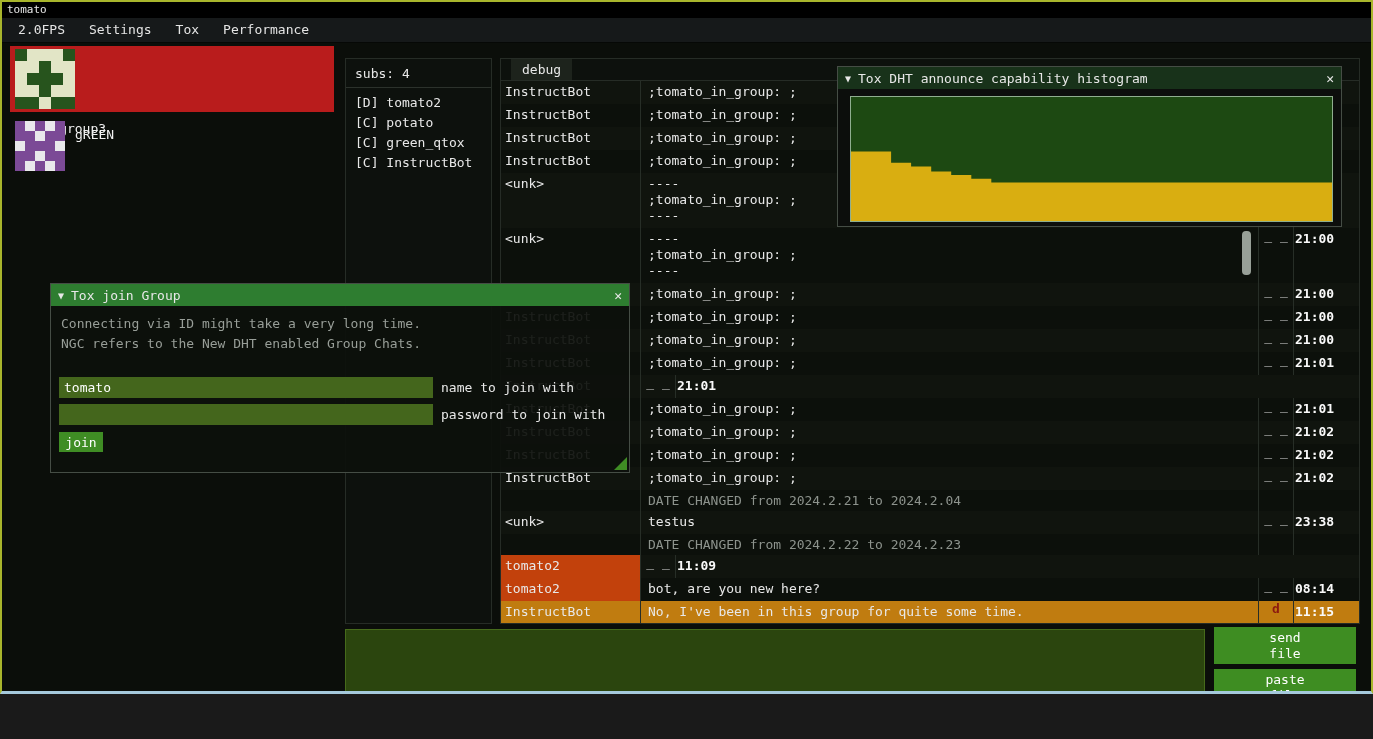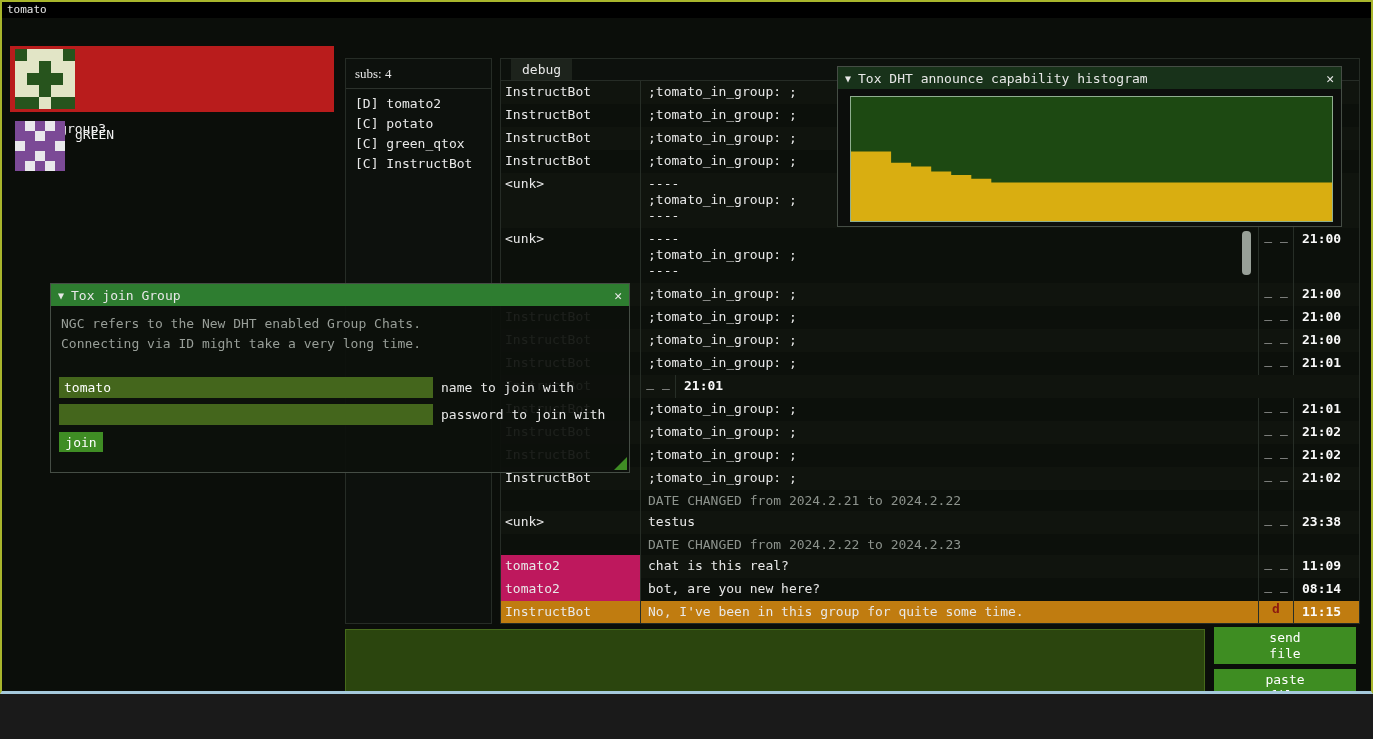--- a/index.html
+++ b/index.html
@@ -19,42 +19,42 @@
   .group-list{position:absolute;left:8px;top:44px;width:324px;}
   .group-row{display:flex;margin-bottom:6px;}
   .group-row.selected{background:#b91c1c;flex-direction:column;}
   .avatar{display:grid;grid-template-columns:repeat(5,1fr);grid-template-rows:repeat(5,1fr);
     margin:3px 0 3px 5px;flex:none;}
   .group-label{margin-left:10px;margin-top:9px;color:#f0f0f0;}
 
   
   .members{position:absolute;left:343px;top:56px;width:147px;height:566px;box-sizing:border-box;
     background:#0d110d;border:1px solid #262c26;}
-  .members-header{padding:7px 9px 4px;font-family:Liberation Serif, serif;}
+  .members-header{padding:7px 9px 4px;}
   .members-sep{height:1px;background:#2c322c;margin:2px 0 5px;}
   .member-item{padding:0 9px;line-height:20px;white-space:nowrap;}
 
   
   .chat{position:absolute;left:498px;top:56px;width:860px;height:566px;box-sizing:border-box;
     background:#0d110d;border:1px solid #262c26;overflow:hidden;}
   .chat-tabbar{height:21px;border-bottom:1px solid #262c26;display:flex;padding-left:10px;}
   .chat-tab{padding:1px 11px 0;background:#1d231c;line-height:20px;}
   .chat-rows{position:absolute;left:0;top:22px;right:0;bottom:0;overflow:hidden;}
   .chat-row{display:flex;box-sizing:border-box;overflow:hidden;}
   .chat-row.even{background:#10140e;}
   .chat-row.odd{background:#0c100b;}
   .c-name{width:139px;flex:none;box-sizing:border-box;padding:3px 4px 0 4px;
     white-space:nowrap;overflow:hidden;}
   .c-msg{flex:1;box-sizing:border-box;padding:3px 7px 0;border-left:1px solid #272e27;
     white-space:pre-line;line-height:16px;overflow:hidden;}
   .c-flags{width:35px;flex:none;box-sizing:border-box;border-left:1px solid #272e27;
     padding-top:0;text-align:center;color:#d8d8d8;overflow:hidden;}
   .c-time{width:66px;flex:none;box-sizing:border-box;border-left:1px solid #272e27;
-    padding:3px 0 0 8px;font-weight:bold;color:#fafafa;overflow:hidden;}
-  .row-self .c-name{background:#be185d;}
+    padding:3px 0 0 1px;font-weight:bold;color:#fafafa;overflow:hidden;}
+  .row-self .c-name{background:#c2410c;}
   .row-date .c-msg{color:#8d938d;}
   .row-highlight{background:#c07c10 !important;}
   .row-highlight .c-flags{color:#8c1a10;font-weight:bold;}
   .chat-scrollthumb{position:absolute;left:741px;top:172px;width:9px;height:44px;
     background:#98a098;border-radius:4px;}
 
   
   .composer{position:absolute;left:343px;top:627px;width:860px;height:90px;box-sizing:border-box;
     background:#2b450e;border:1px solid #466a1b;resize:none;outline:none;color:#fff;
     font-family:"DejaVu Sans Mono",monospace;font-size:13px;padding:6px;}
@@ -97,20 +97,26 @@
 </style>
 </head>
 <body>
 
 <div class="app">
 
   <div class="titlebar">
     <span>tomato</span>
   </div>
 
+  <div class="menubar">
+      <div class="menu-item">2.0FPS</div>
+      <div class="menu-item">Settings</div>
+      <div class="menu-item">Tox</div>
+      <div class="menu-item">Performance</div>
+    </div>
 
   <div class="group-list">
       <div class="group-row selected" style="height: 66px;">
         <div class="avatar" style="width: 60px; height: 60px;">
           <div style="background: rgb(39, 84, 29);"></div>
           <div style="background: rgb(226, 229, 198);"></div>
           <div style="background: rgb(226, 229, 198);"></div>
           <div style="background: rgb(226, 229, 198);"></div>
           <div style="background: rgb(39, 84, 29);"></div>
           <div style="background: rgb(226, 229, 198);"></div>
@@ -272,39 +278,38 @@
           <div class="c-time">21:02</div>
         </div>
         <div class="chat-row even" style="height: 23px;">
           <div class="c-name">InstructBot</div>
           <div class="c-msg">;tomato_in_group: ;</div>
           <div class="c-flags">_ _</div>
           <div class="c-time">21:02</div>
         </div>
         <div class="chat-row odd row-date" style="height: 21px;">
           <div class="c-name"></div>
-          <div class="c-msg">DATE CHANGED from 2024.2.21 to 2024.2.22</div>
+          <div class="c-msg">DATE CHANGED from 2024.2.21 to 2024.2.04</div>
           <div class="c-flags"></div>
           <div class="c-time"></div>
         </div>
         <div class="chat-row even" style="height: 23px;">
           <div class="c-name">&lt;unk&gt;</div>
           <div class="c-msg">testus</div>
           <div class="c-flags">_ _</div>
           <div class="c-time">23:38</div>
         </div>
         <div class="chat-row odd row-date" style="height: 21px;">
           <div class="c-name"></div>
           <div class="c-msg">DATE CHANGED from 2024.2.22 to 2024.2.23</div>
           <div class="c-flags"></div>
           <div class="c-time"></div>
         </div>
         <div class="chat-row even row-self" style="height: 23px;">
           <div class="c-name">tomato2</div>
-          <div class="c-msg">chat is this real?</div>
           <div class="c-flags">_ _</div>
           <div class="c-time">11:09</div>
         </div>
         <div class="chat-row odd row-self" style="height: 23px;">
           <div class="c-name">tomato2</div>
           <div class="c-msg">bot, are you new here?</div>
           <div class="c-flags">_ _</div>
           <div class="c-time">08:14</div>
         </div>
         <div class="chat-row even row-highlight" style="height: 23px;">
@@ -323,22 +328,22 @@
   <button class="file-btn paste">paste
 file</button>
 
   <div class="join-win">
     <div class="win-titlebar">
       <span class="win-collapse">▼</span>
       <span class="win-title-text">Tox join Group</span>
       <span class="win-close">✕</span>
     </div>
     <div class="join-info">
+      <div>Connecting via ID might take a very long time.</div>
       <div>NGC refers to the New DHT enabled Group Chats.</div>
-      <div>Connecting via ID might take a very long time.</div>
     </div>
     <div class="join-field-row f2">
       <input class="join-input" value="tomato" style="">
       <span class="join-label">name to join with</span>
     </div>
     <div class="join-field-row f3">
       <input class="join-input" value="" style="">
       <span class="join-label">password to join with</span>
     </div>
     <button class="join-btn">join</button>

